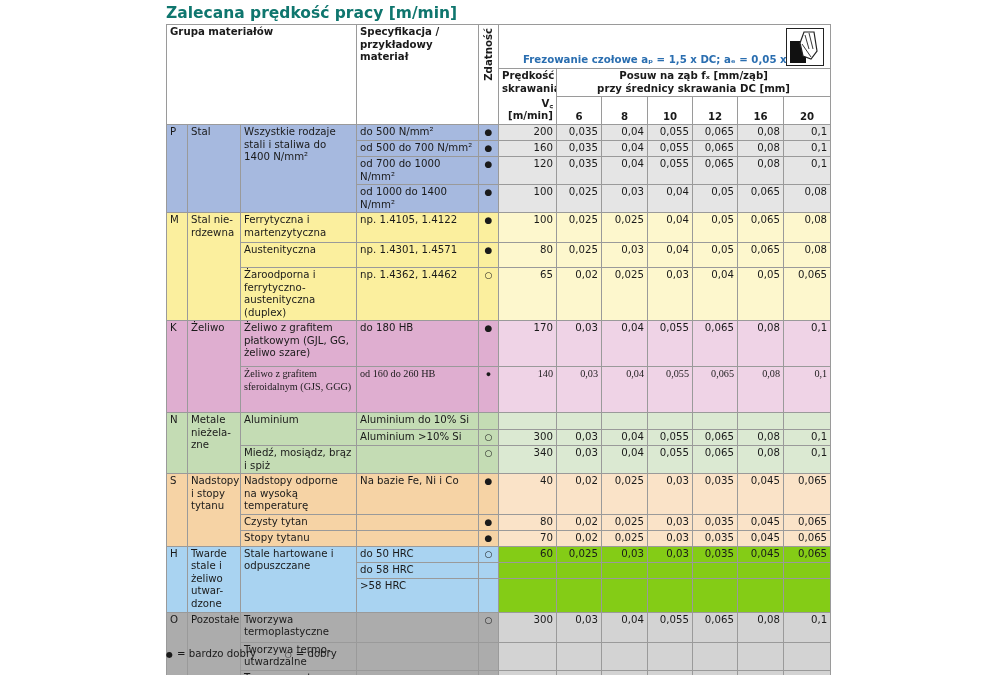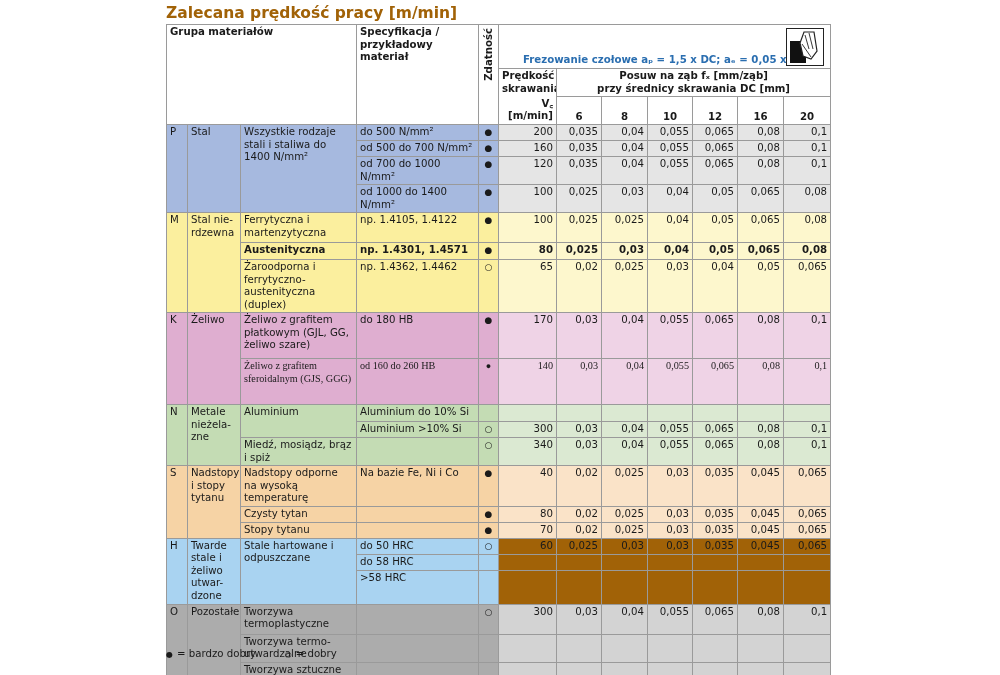--- a/index.html
+++ b/index.html
@@ -1,17 +1,17 @@
 <!DOCTYPE html>
 <html><head>
 <meta charset="utf-8">
 <style>
   html, body { margin:0; padding:0; background:#ffffff; }
   body { width:1000px; height:675px; position:relative; font-family:"DejaVu Sans", sans-serif; color:#1a1a1a; overflow:hidden; }
-  .title { position:absolute; left:166px; top:4px; font-size:15.5px; font-weight:bold; color:#a16207; letter-spacing:0; }
+  .title { position:absolute; left:166px; top:4px; font-size:15.5px; font-weight:bold; color:#0f766e; letter-spacing:0; }
   table.main { position:absolute; left:166px; top:24px; width:664px; border-collapse:collapse; table-layout:fixed; font-size:10.2px; }
   table.main td, table.main th { border:1px solid #9a9a9a; padding:1px 3px; vertical-align:top; line-height:12.5px; overflow:hidden; }
   table.main th { font-weight:bold; background:#ffffff; }
   .hdr-left { text-align:left; }
   .rotated { position:relative; }
   .rotated span { position:absolute; left:50%; top:3px; transform-origin:0 0; transform:rotate(-90deg) translate(-100%, -50%); white-space:nowrap; font-weight:bold; font-size:10.2px; }
   .frez { color:#2a6eb0; font-weight:bold; text-align:center; vertical-align:bottom !important; position:relative; }
   .frez .icon { position:absolute; right:6px; top:3px; width:36px; height:36px; border:1.5px solid #222; background:#fff; }
   .frez .icon .blk { position:absolute; left:3px; top:12px; width:16px; height:22px; background:#111; }
   .frez .icon svg { position:absolute; left:0; top:0; }
@@ -20,21 +20,21 @@
   .num { text-align:right; }
   .dia { text-align:center; vertical-align:bottom !important; }
   .zd { text-align:center; font-size:9px; }
   .thick-top td { border-top:2px solid #4a7ab8; }
   
   .P-d { background:#a6b9df; } .P-l { background:#e5e5e5; }
   .M-d { background:#fbef9e; } .M-l { background:#fdf7cd; }
   .K-d { background:#dfaed0; } .K-l { background:#efd3e6; }
   .N-d { background:#c4dcb4; } .N-l { background:#dbe9d2; }
   .S-d { background:#f6d3a5; } .S-l { background:#fae3c8; }
-  .H-d { background:#a9d3f1; } .H-l { background:#a16207; }
+  .H-d { background:#a9d3f1; } .H-l { background:#84cc16; }
   .O-d { background:#acacac; } .O-l { background:#d3d3d3; }
   .legend { position:absolute; left:166px; top:648px; font-size:10.2px; color:#1a1a1a; }
   .legend span { margin-right:4px; }
   .legend .gap { display:inline-block; width:14px; }
 </style>
 </head>
 <body>
 
 <div class="title">Zalecana prędkość pracy [m/min]</div>
 
@@ -149,21 +149,21 @@
         <td class="M-d">np. 1.4105, 1.4122</td>
         <td class="M-d zd">●</td>
         <td class="M-l num">100</td>
         <td class="M-l num">0,025</td>
         <td class="M-l num">0,025</td>
         <td class="M-l num">0,04</td>
         <td class="M-l num">0,05</td>
         <td class="M-l num">0,065</td>
         <td class="M-l num">0,08</td>
       </tr>
-      <tr style="height: 17px; font-weight: bold;">
+      <tr style="height: 25px;">
         <td rowspan="1" class="M-d">Austenityczna</td>
         <td class="M-d">np. 1.4301, 1.4571</td>
         <td class="M-d zd">●</td>
         <td class="M-l num">80</td>
         <td class="M-l num">0,025</td>
         <td class="M-l num">0,03</td>
         <td class="M-l num">0,04</td>
         <td class="M-l num">0,05</td>
         <td class="M-l num">0,065</td>
         <td class="M-l num">0,08</td>

